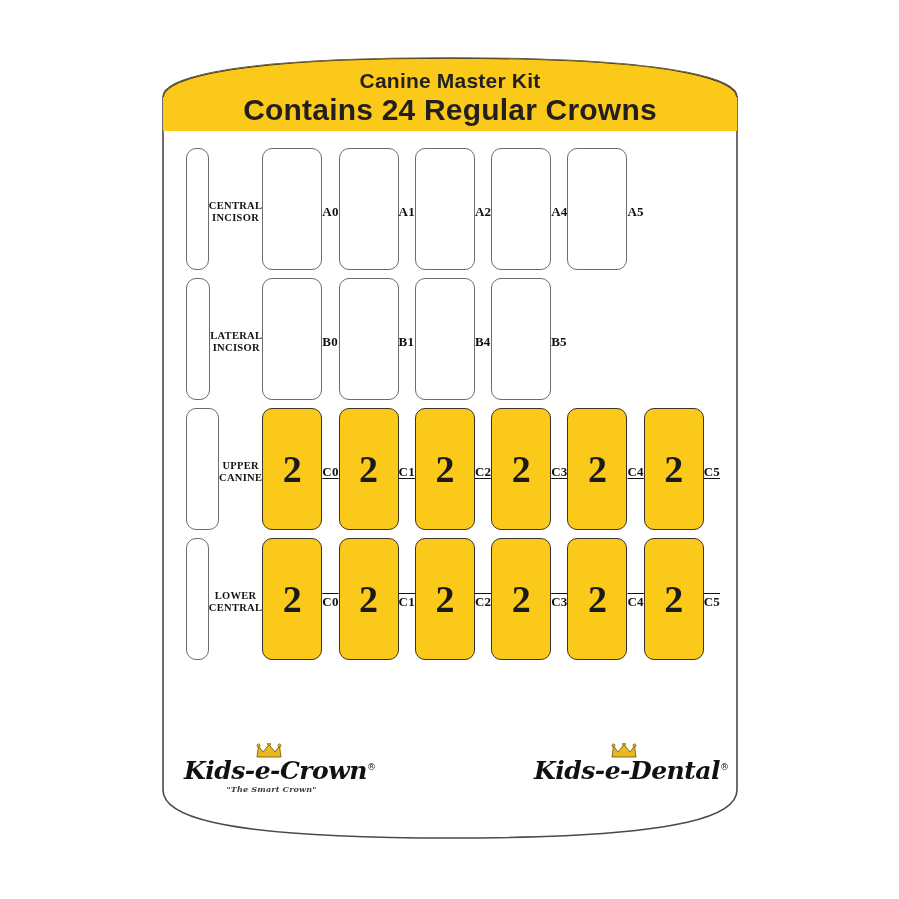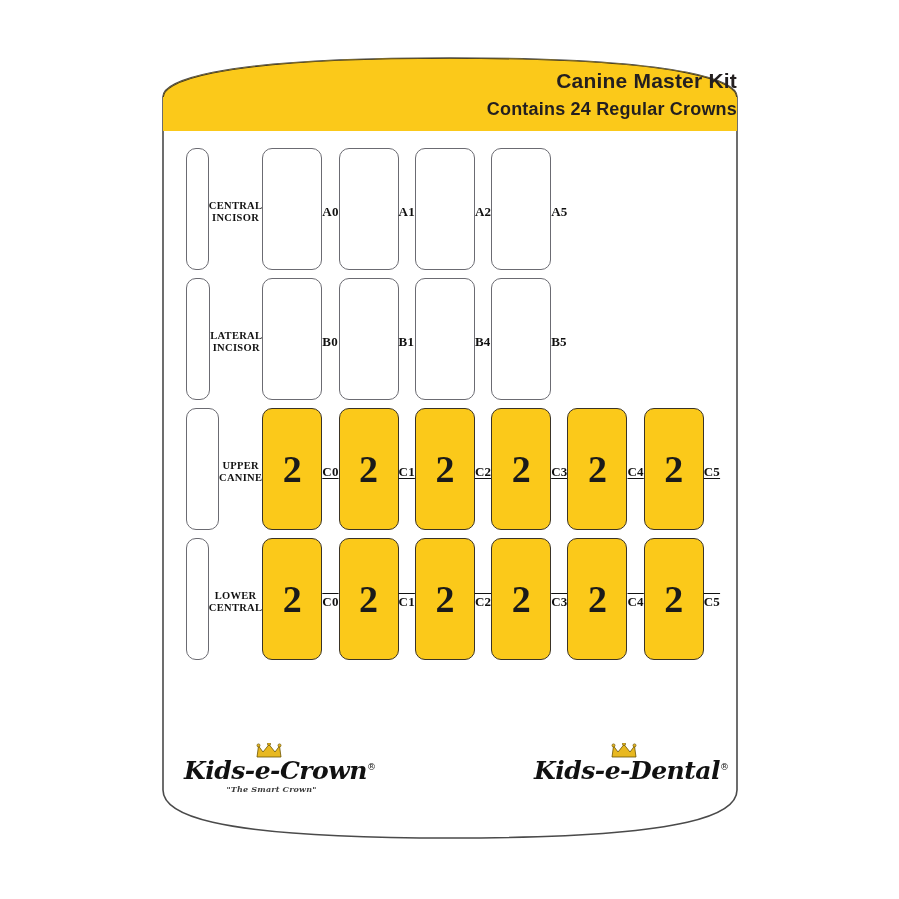--- a/index.html
+++ b/index.html
@@ -29,33 +29,33 @@
     width: 899px;
     height: 899px;
   }
 
   
   #header-text {
     position: absolute;
     left: 163px;
     top: 66px;
     width: 574px;
-    text-align: right;
+    text-align: center;
     color: #231f20;
     pointer-events: none;
   }
   .header-line {
     font-size: 21px;
     font-weight: bold;
     letter-spacing: 0.2px;
     line-height: 29px;
     white-space: nowrap;
   }
   .header-line.line2 {
-    font-size: 18px;
+    font-size: 30px;
   }
 
   
   #grid {
     position: absolute;
     left: 186px;
     top: 148px;
     width: 534px;
   }
   .kit-row {
@@ -216,20 +216,24 @@
         <div class="cell-wrap">
           <div class="cell empty"></div>
           <div class="cell-label">A1</div>
         </div>
         <div class="cell-wrap">
           <div class="cell empty"></div>
           <div class="cell-label">A2</div>
         </div>
         <div class="cell-wrap">
           <div class="cell empty"></div>
+          <div class="cell-label">A4</div>
+        </div>
+        <div class="cell-wrap">
+          <div class="cell empty"></div>
           <div class="cell-label">A5</div>
         </div>
       </div>
       <div class="kit-row">
         <div class="cell-wrap">
           <div class="cell empty"></div>
           <div class="cell-label rowname">LATERAL
 INCISOR</div>
         </div>
         <div class="cell-wrap">

